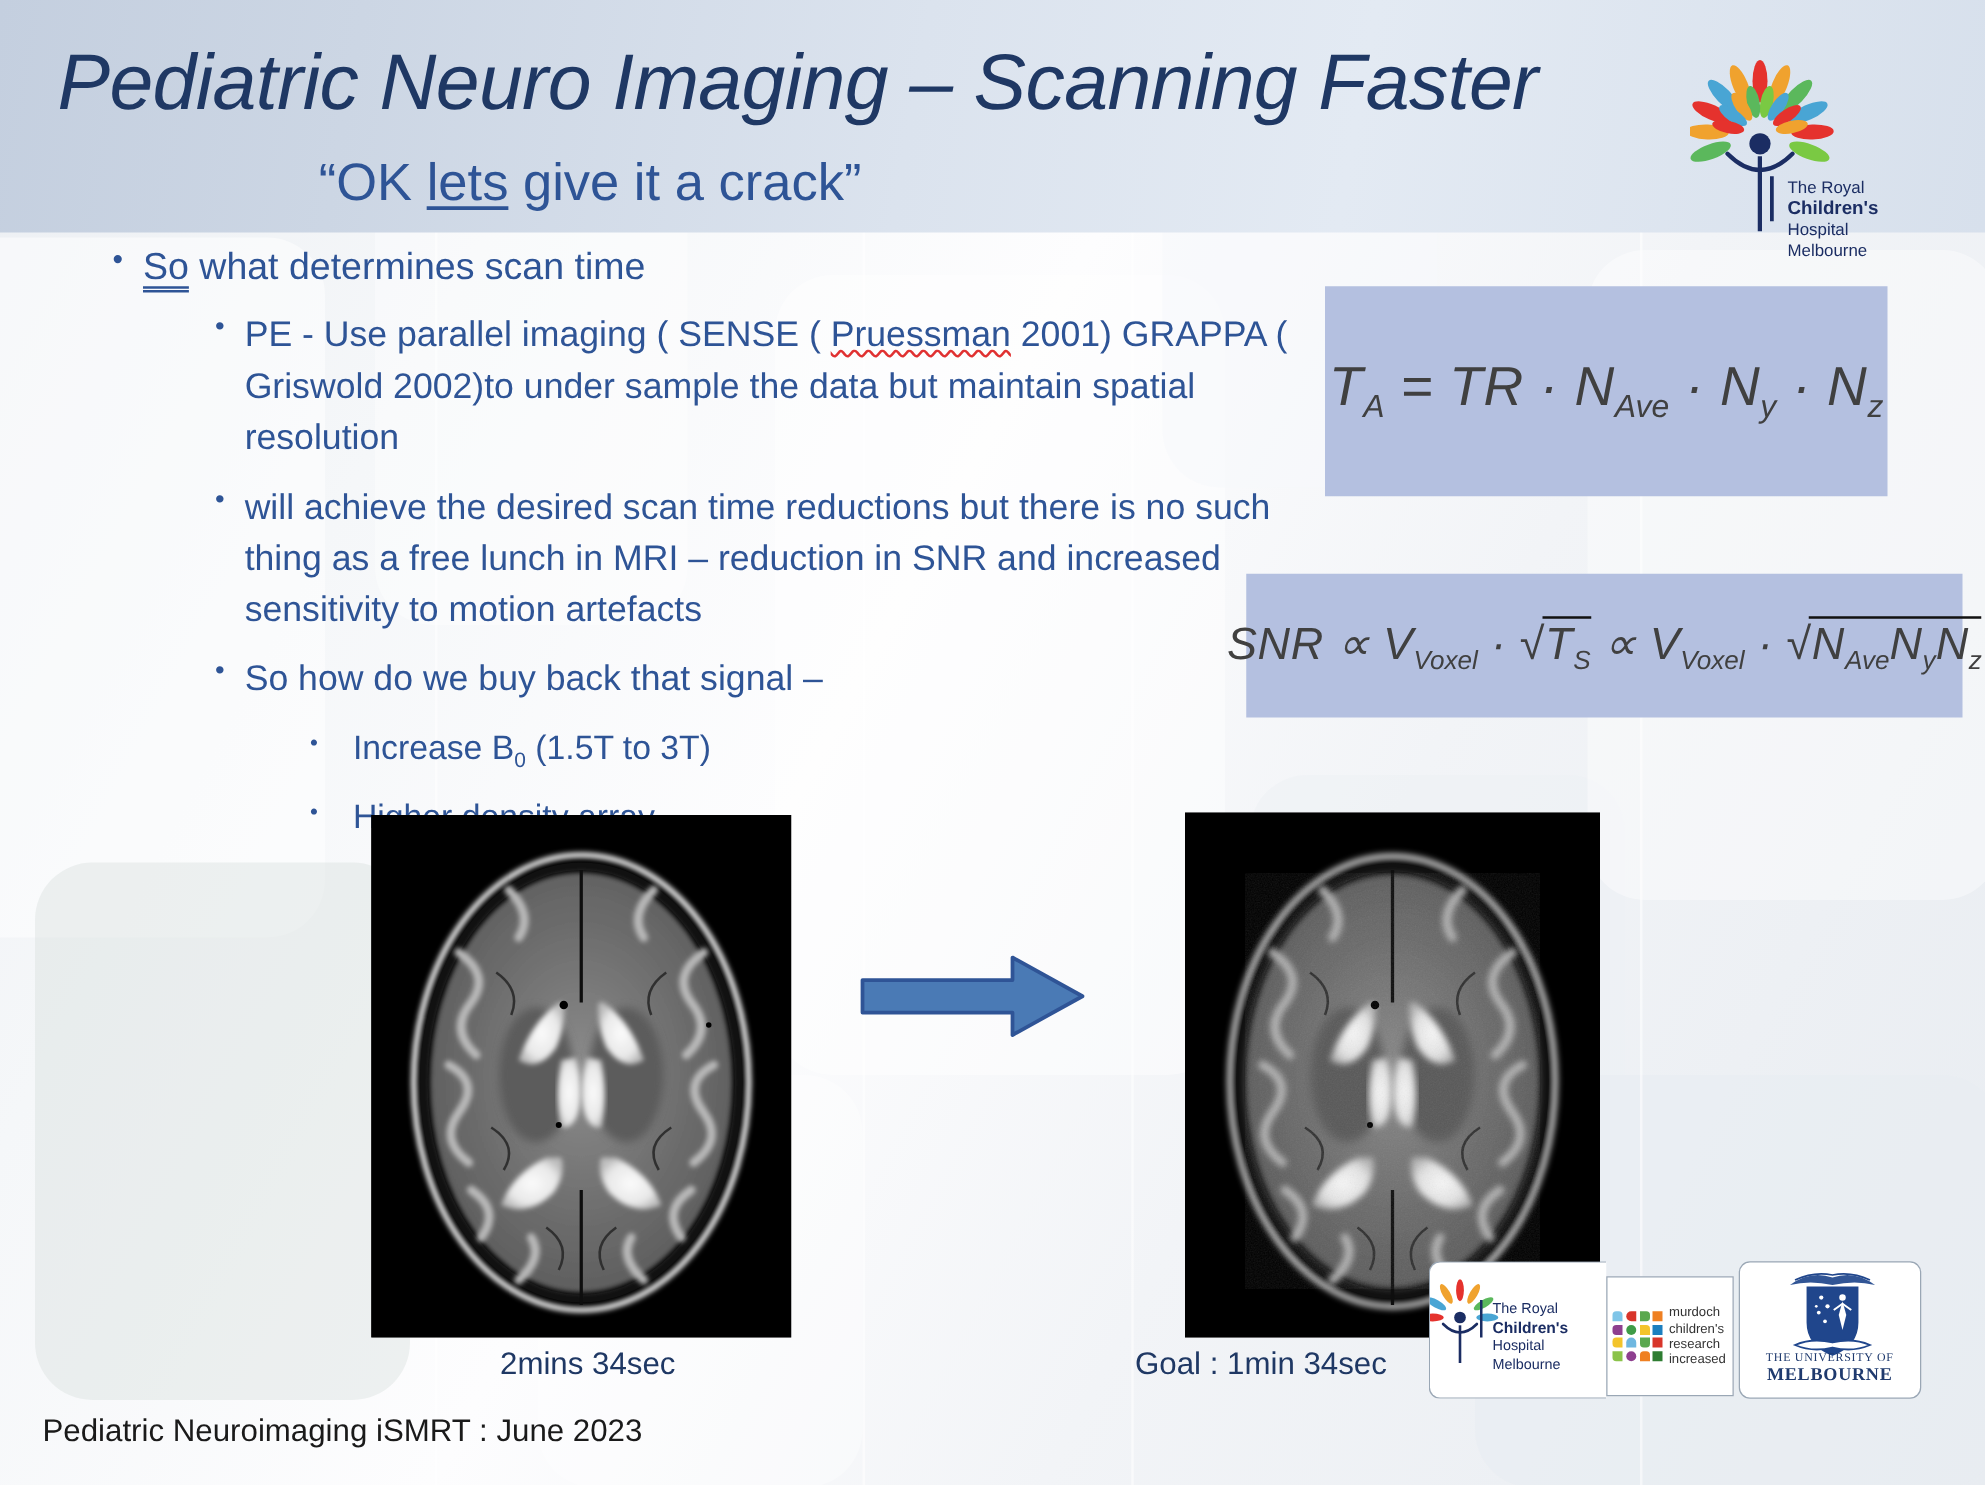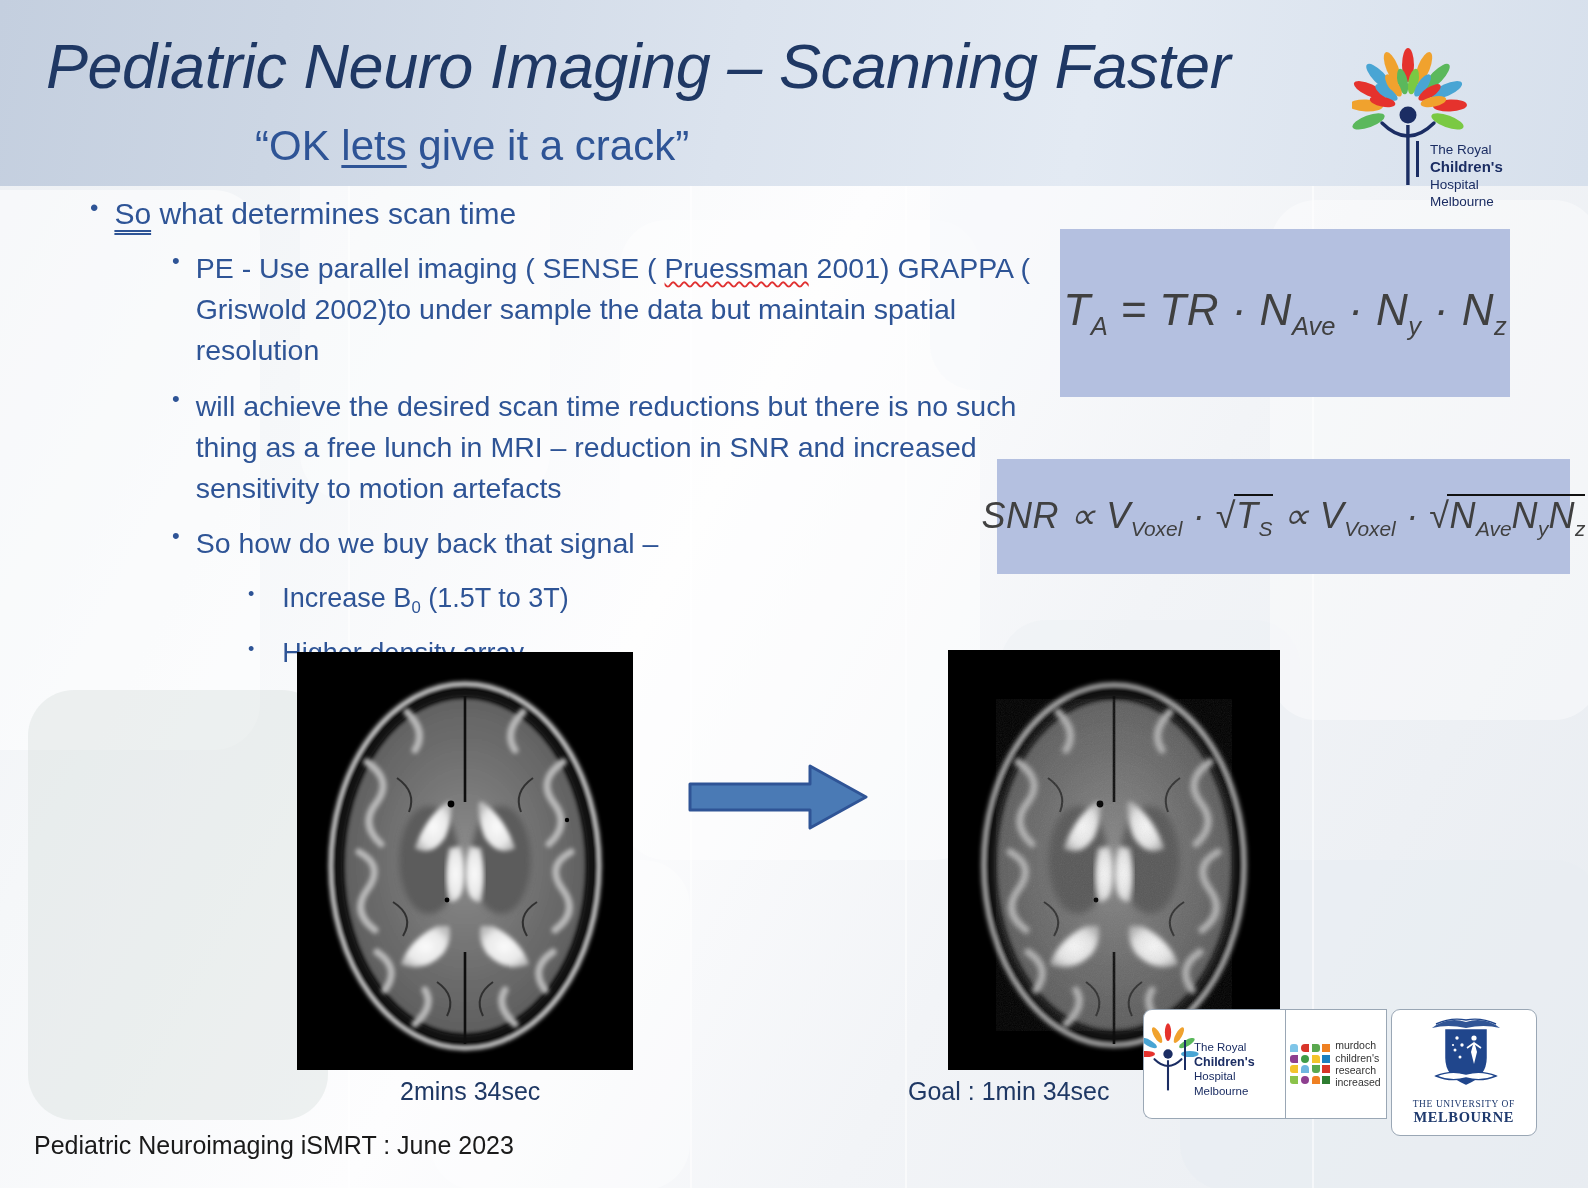--- a/index.html
+++ b/index.html
@@ -113,23 +113,23 @@
   #logostrip {
     position:absolute; left:1143px; top:1009px; width:394px; height:110px;
     display:flex;
   }
   .logo-cell {
     border:1.4px solid #9aa7b5; border-radius:9px; background:#ffffff;
     display:flex; align-items:center; justify-content:center; position:relative;
   }
   #cell-rch { width:143px; height:110px; border-right:none;
               border-top-right-radius:0; border-bottom-right-radius:0; }
-  #cell-mcri{ width:103px; height:110px; border-left:1.4px solid #9aa7b5;
-              border-radius:0; }
-  #cell-unimelb{ width:148px; height:127px; margin-left:4px; }
+  #cell-mcri{ width:103px; height:96px; border-left:1.4px solid #9aa7b5;
+              border-radius:0;margin-top:12px; }
+  #cell-unimelb{ width:148px; height:110px; margin-left:4px; }
 
   .rch-small { position:absolute; left:50px; top:30px;
                font-size:11.5px; line-height:14.5px; color:#1b2d63; white-space:nowrap; }
   .rch-small b { font-weight:bold; font-size:12.5px; }
   .rch-bar-small { position:absolute; left:40px; top:30px; width:2.4px; height:30px; background:#1b2d63; }
 
   .mcri-wrap { display:flex; align-items:center; gap:5px; }
   .mcri-grid { display:grid; grid-template-columns:repeat(4,8px);
                grid-template-rows:repeat(4,8px); gap:2.6px; }
   .mcri-grid i { display:block; width:8px; height:8px; }

